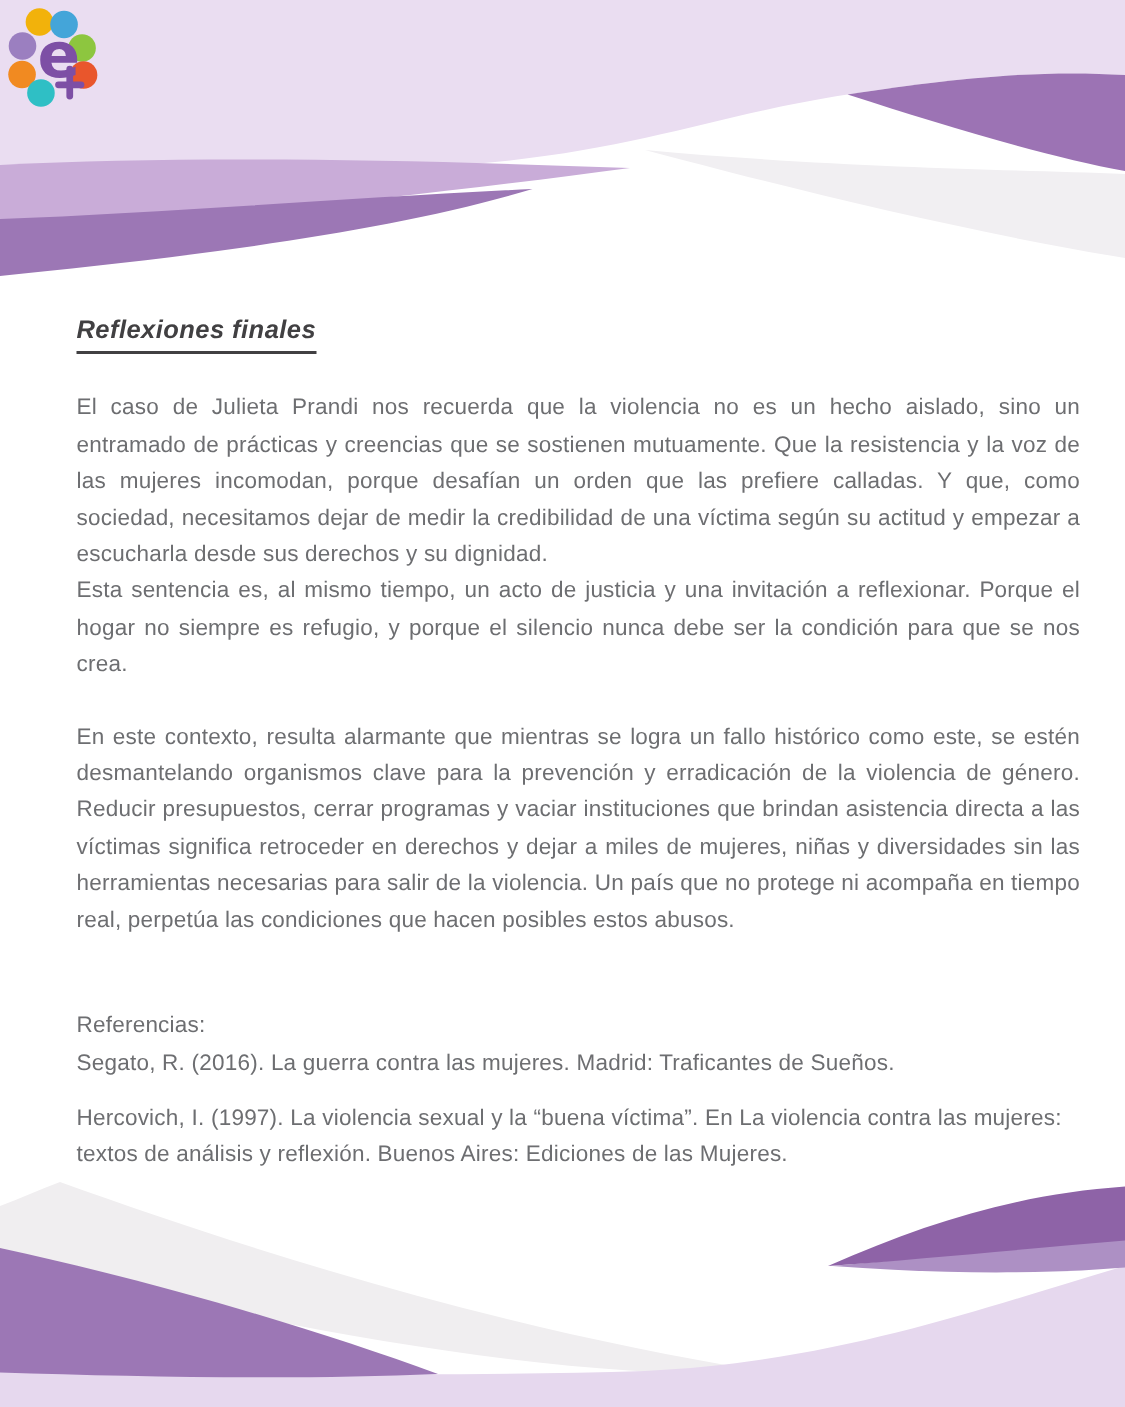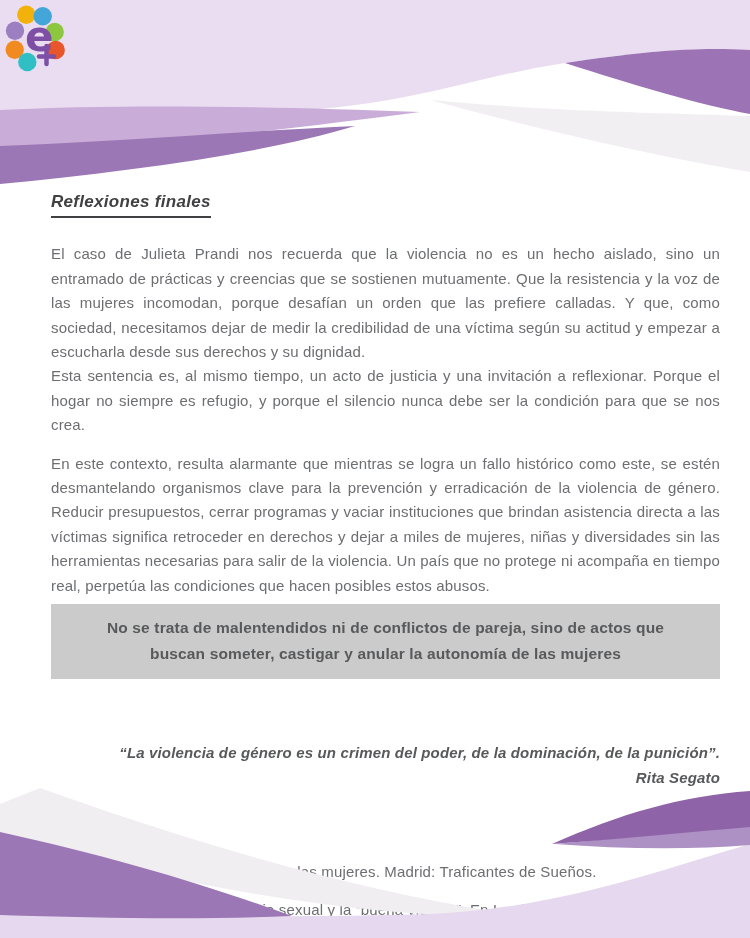--- a/index.html
+++ b/index.html
@@ -25,22 +25,23 @@
     letter-spacing:0.15px;
   }
   .doc-title {
     display:inline-block;
     font-size:17px; font-weight:bold; font-style:italic;
     color:#414042;
     border-bottom:2.5px solid #414042;
     padding-bottom:2px;
     margin-bottom:24px;
     letter-spacing:0.3px;
+    margin-top:18px;
   }
-  .para { text-align:justify; margin-bottom:14px; }
+  .para { text-align:justify; margin-bottom:24px; }
   .para.tight { margin-bottom:6px; }
   .highlight-box {
     background:#CBCBCB;
     color:#58595B;
     font-weight:bold;
     text-align:center;
     padding:11px 28px 12px 28px;
     line-height:26px;
     font-size:15.5px;
   }
@@ -81,26 +82,21 @@
 
   <div class="content">
 
     <span class="doc-title">Reflexiones finales</span>
     <br>
 
     <p class="para"><span>El caso de Julieta Prandi nos recuerda que la violencia no es un hecho aislado, sino un entramado de prácticas y creencias que se sostienen mutuamente. Que la resistencia y la voz de las mujeres incomodan, porque desafían un orden que las prefiere calladas. Y que, como sociedad, necesitamos dejar de medir la credibilidad de una víctima según su actitud y empezar a escucharla desde sus derechos y su dignidad.</span><br><span>Esta sentencia es, al mismo tiempo, un acto de justicia y una invitación a reflexionar. Porque el hogar no siempre es refugio, y porque el silencio nunca debe ser la condición para que se nos crea.</span></p>
 
     <p class="para tight">En este contexto, resulta alarmante que mientras se logra un fallo histórico como este, se estén desmantelando organismos clave para la prevención y erradicación de la violencia de género. Reducir presupuestos, cerrar programas y vaciar instituciones que brindan asistencia directa a las víctimas significa retroceder en derechos y dejar a miles de mujeres, niñas y diversidades sin las herramientas necesarias para salir de la violencia. Un país que no protege ni acompaña en tiempo real, perpetúa las condiciones que hacen posibles estos abusos.</p>
 
-    <div class="highlight-box">No se trata de malentendidos ni de conflictos de pareja, sino de actos que buscan someter, castigar y anular la autonomía de las mujeres</div>
 
-    <div class="quote-block">
-      <div class="quote-text">“La violencia de género es un crimen del poder, de la dominación, de la punición”.</div>
-      <div class="quote-author">Rita Segato</div>
-    </div>
 
     <div class="references">
       <div class="ref-item"><span>Referencias:</span><br><span>Segato, R. (2016). La guerra contra las mujeres. Madrid: Traficantes de Sueños.</span></div>
       <div class="ref-item">Hercovich, I. (1997). La violencia sexual y la “buena víctima”. En La violencia contra las mujeres: textos de análisis y reflexión. Buenos Aires: Ediciones de las Mujeres.</div>
     </div>
 
   </div>
 
   <svg class="footer-waves" height="150" viewBox="0 0 750 150" aria-hidden="true">
     <path d="M40,0 C180,50 340,100 520,128 C370,132 180,98 0,50 L0,16 C13,11 27,5 40,0 Z" fill="#F0EEF0"></path>

